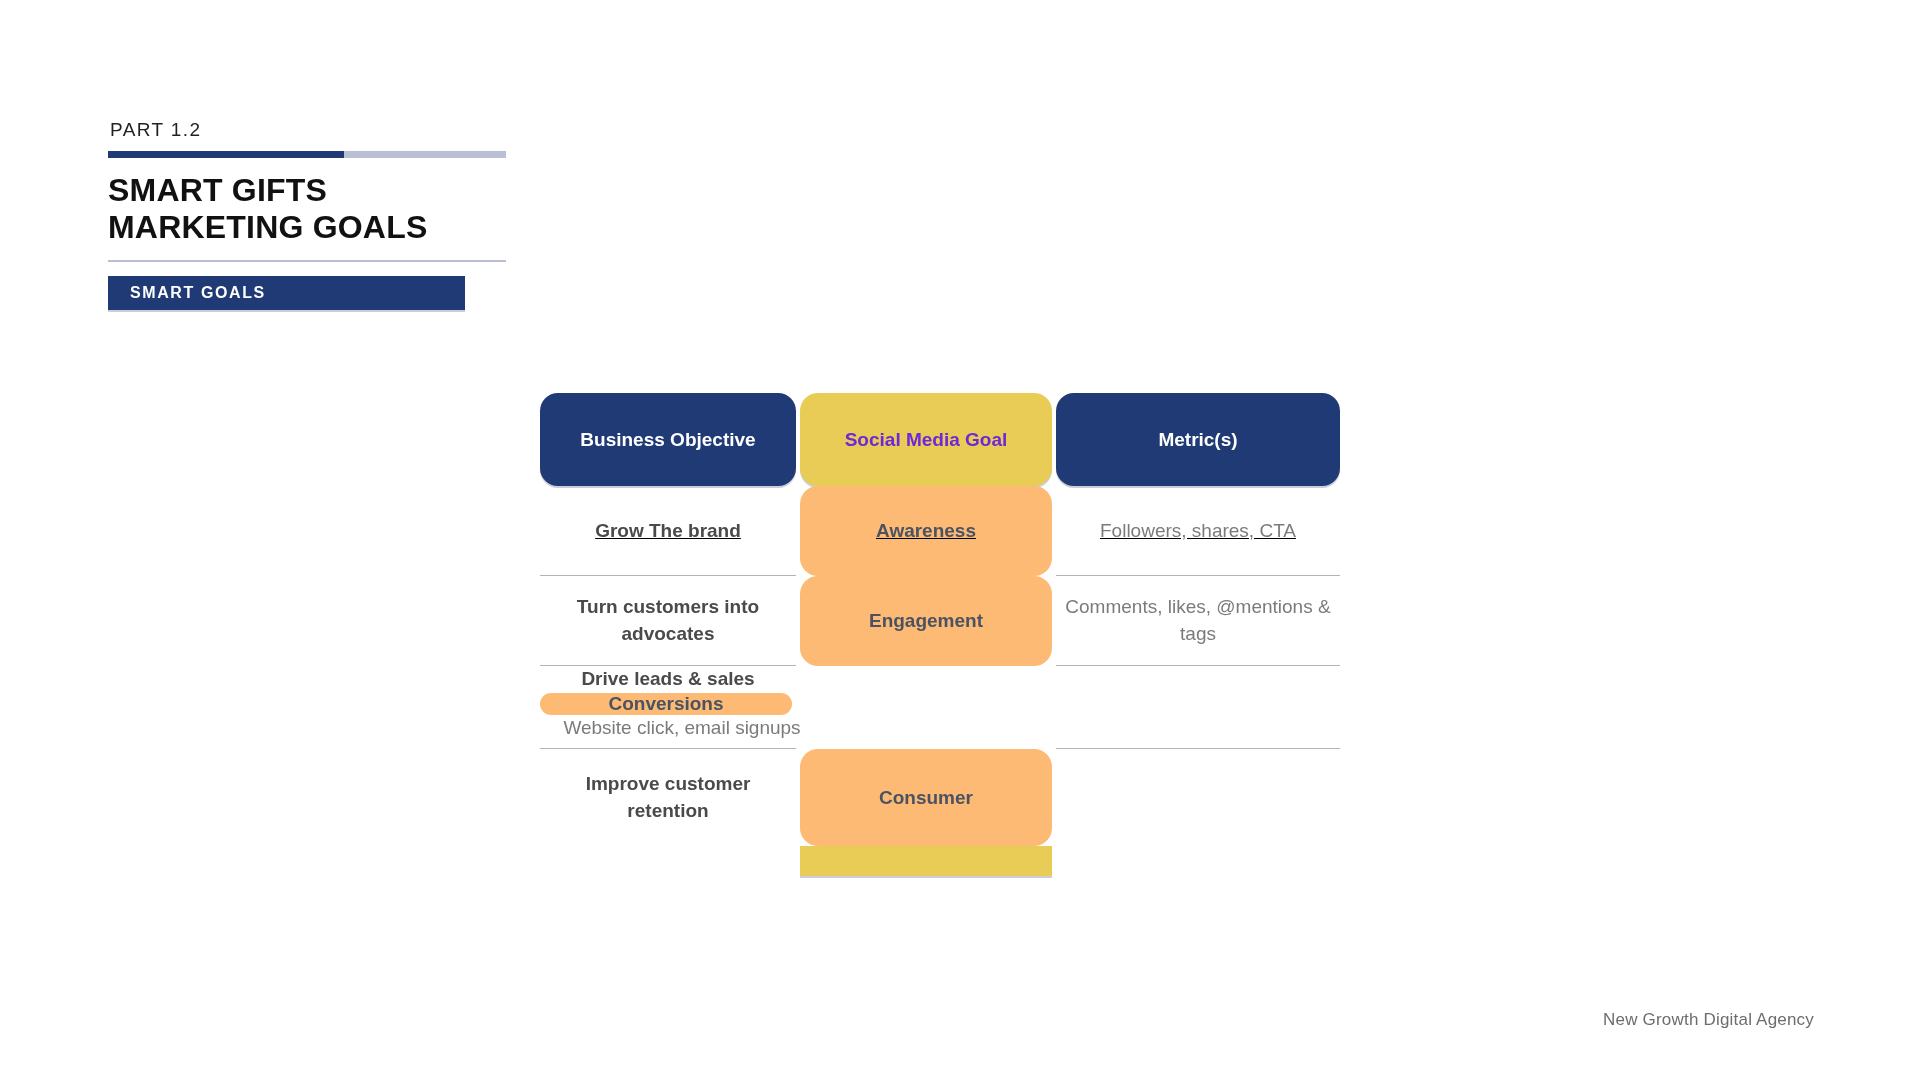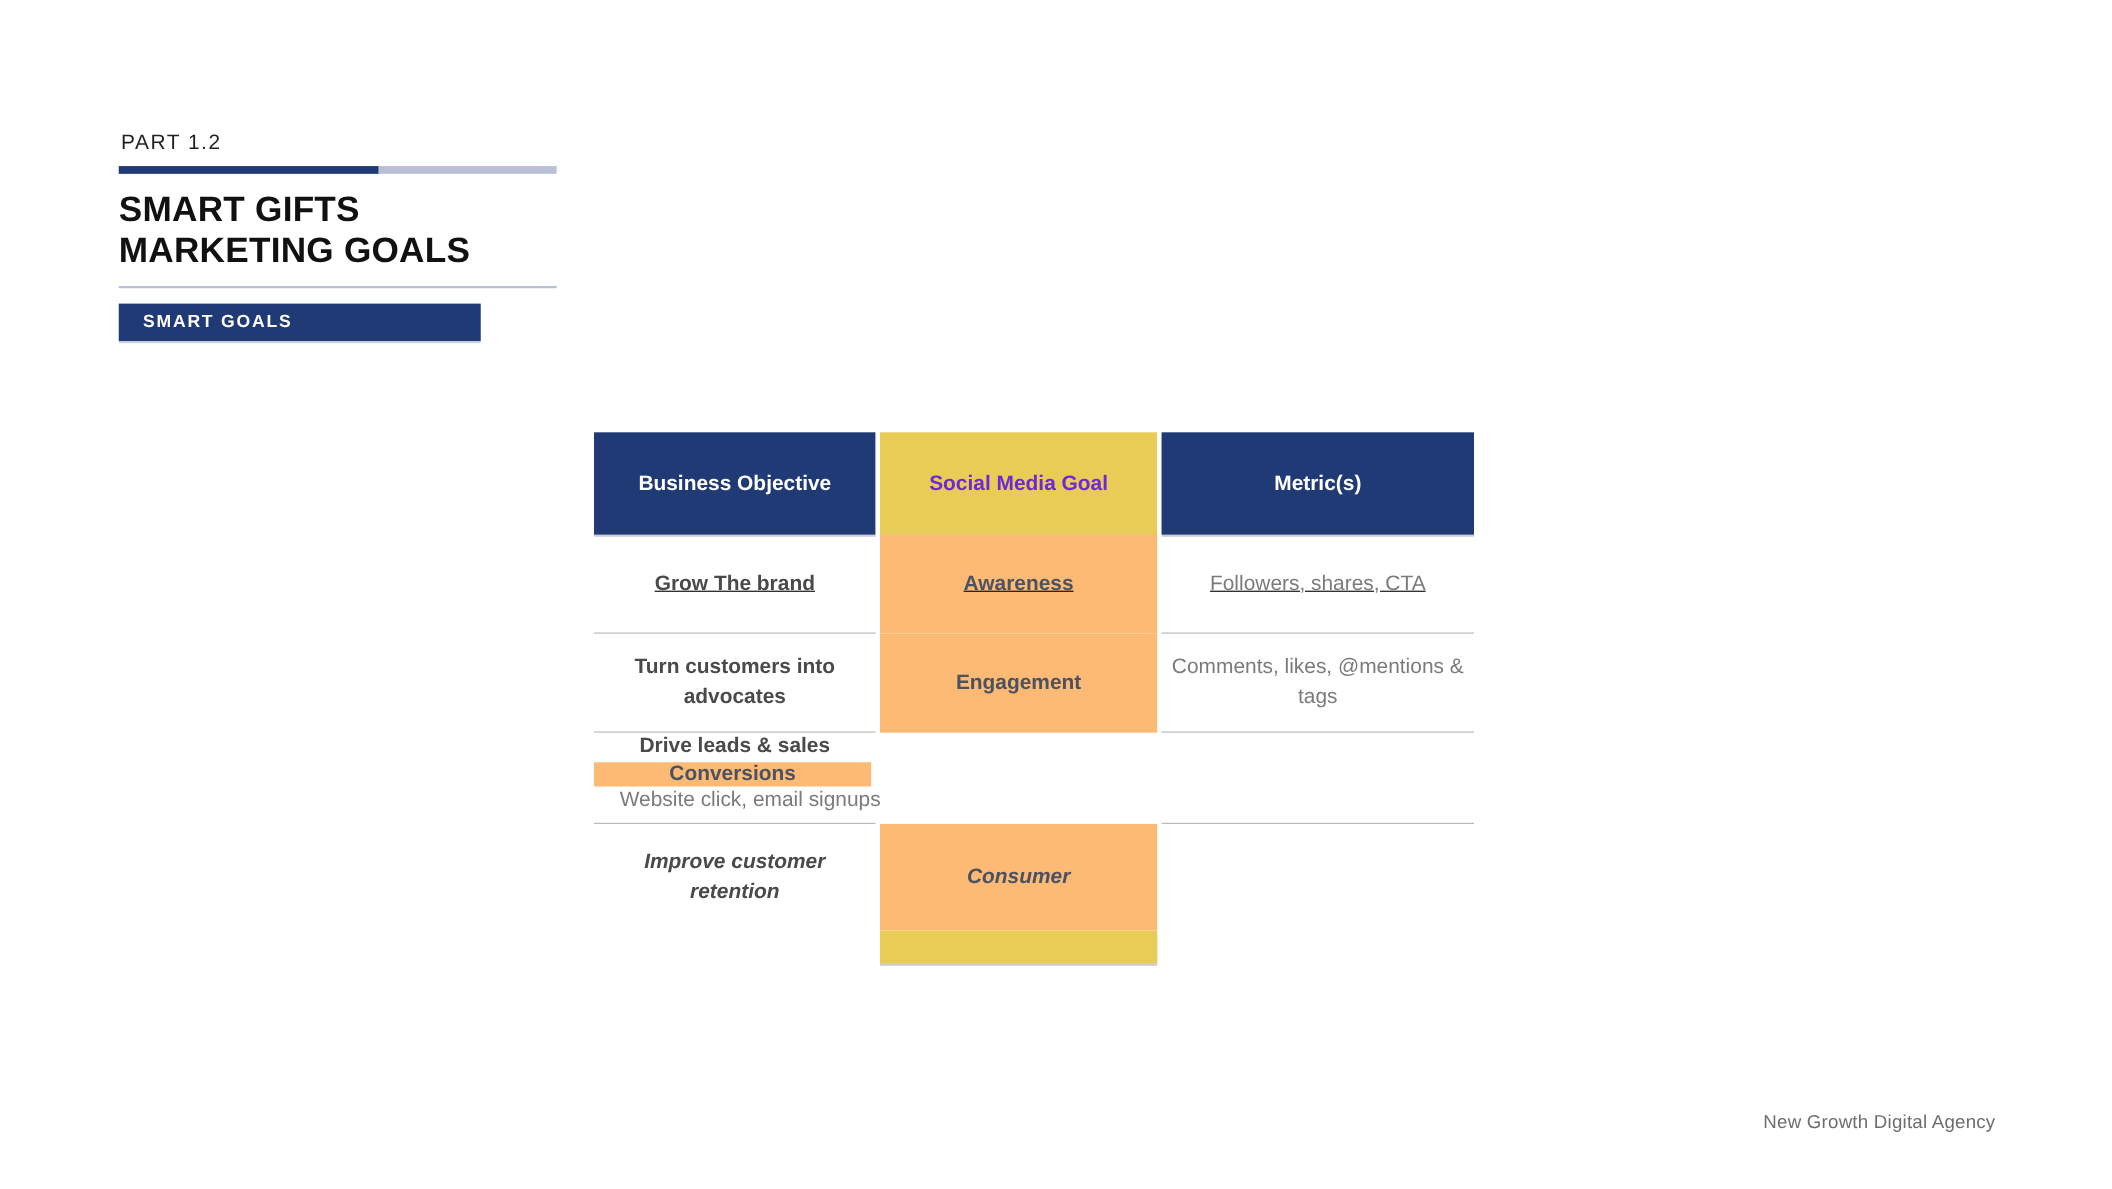--- a/index.html
+++ b/index.html
@@ -56,21 +56,21 @@
   }
   #slide-title .t-line { display: block; white-space: pre; }
   #rule-bottom {
     width: 398px;
     height: 2px;
     background: #b9bfd4;
     margin-top: 14px;
   }
   #smart-banner {
     margin-top: 14px;
-    width: 329px;
+    width: 357px;
     height: 34px;
     background: #1f3a74;
     display: flex;
     align-items: center;
     box-shadow: 0 2px 0 0 #c9ced9;
   }
   #smart-banner-label {
     color: #ffffff;
     font-size: 16px;
     font-weight: 700;
@@ -88,20 +88,21 @@
   .tbl-row {
     display: flex;
     position: relative;
   }
   .cell {
     box-sizing: border-box;
     display: flex;
     align-items: center;
     justify-content: center;
     text-align: center;
+    border-radius: 18px;
   }
 
   
   #table-header { height: 93px; }
   #table-header .cell {
     color: #ffffff;
     font-size: 19px;
     font-weight: 700;
   }
   #table-header .hdr-1 {
@@ -146,21 +147,21 @@
     width: 284px;
     color: #7b7b7b;
     font-size: 19px;
     font-weight: 400;
     line-height: 1.42;
     padding: 0 6px;
   }
   .row-h1 { height: 90px; text-decoration: underline; }
   .row-h2 { height: 90px; }
   .row-h3 { height: 83px; flex-direction: column; }
-  .row-h4 { height: 97px; font-style: italic; }
+  .row-h4 { height: 97px; }
   .sep-left {
     position: absolute;
     left: 0; bottom: 0;
     width: 256px; height: 1px;
     background: #b3b3b3;
   }
   .sep-right {
     position: absolute;
     left: 516px; bottom: 0;
     width: 284px; height: 1px;

